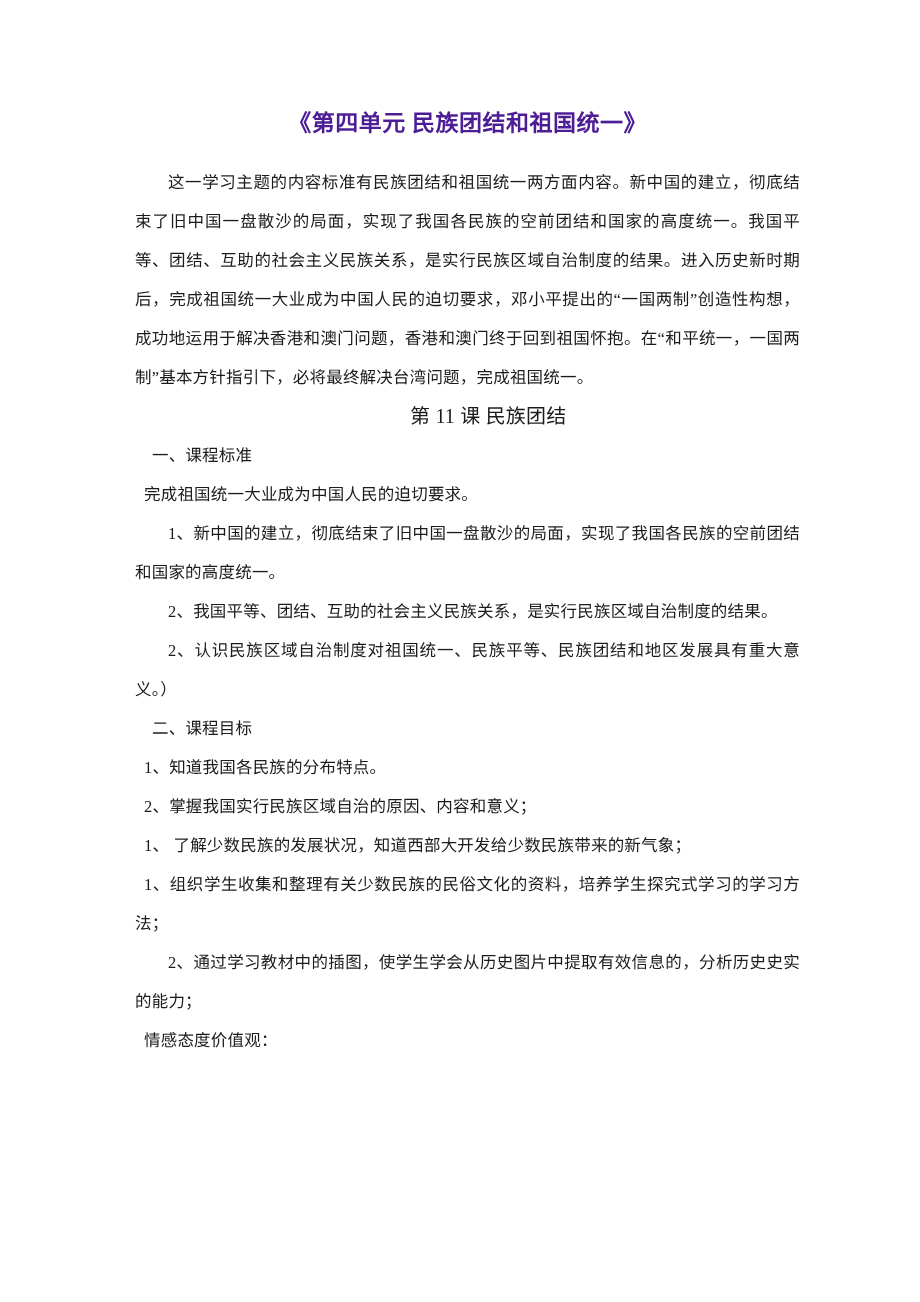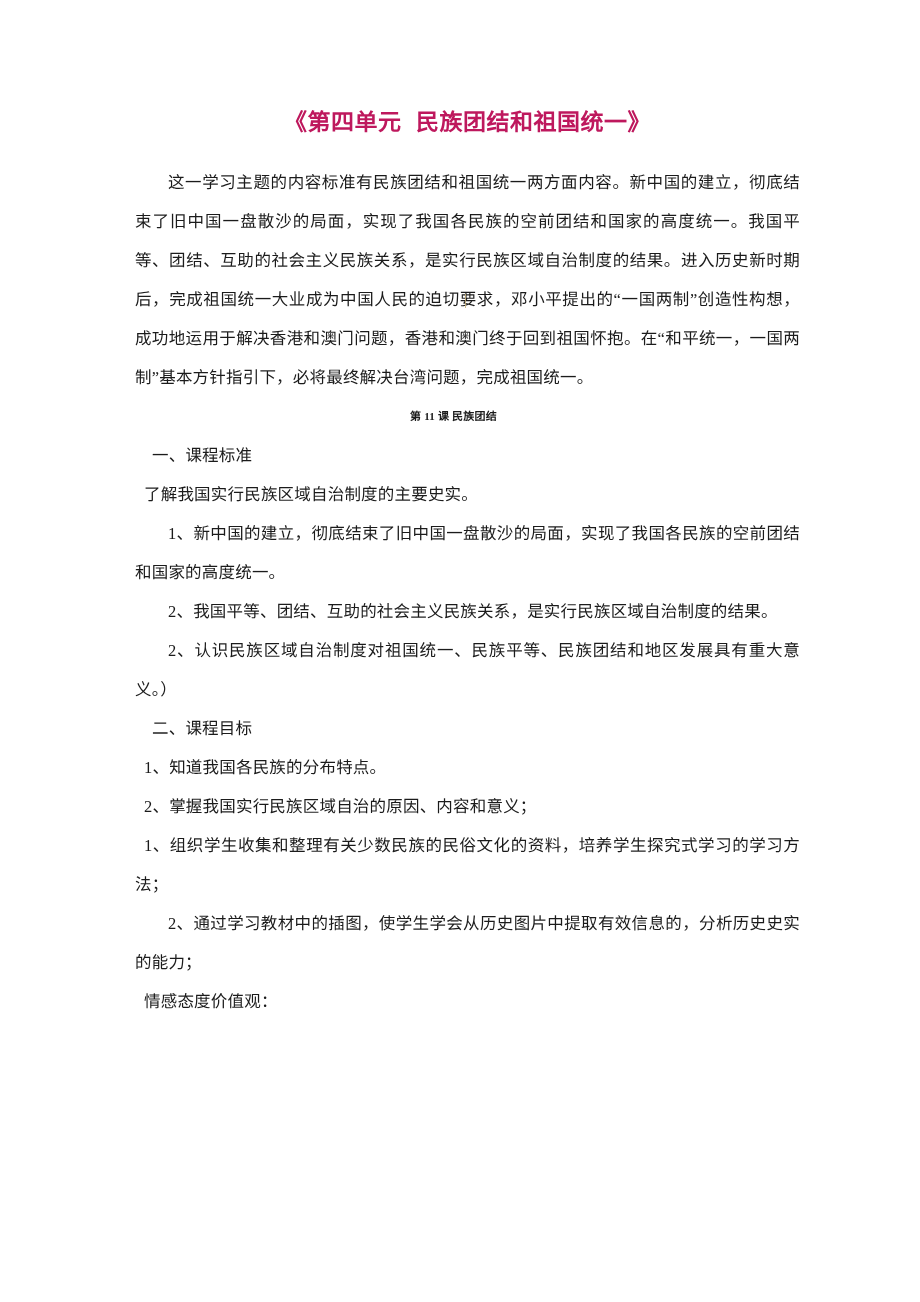--- a/index.html
+++ b/index.html
@@ -22,29 +22,28 @@
 
   .doc-body {
     position: absolute;
     left: 135px;
     top: 104px;
     width: 665px;
   }
 
   
   .doc-title {
-    color: #be185d;
+    color: #4c1d95;
     font-size: 23px;
     font-weight: bold;
     line-height: 40px;
     letter-spacing: 0.5px;
     text-align: center;
     margin: 0 0 19px 0;
     white-space: nowrap;
-    font-family: Liberation Mono, monospace;
   }
 
   
   .para {
     font-size: 16.5px;
     line-height: 39px;
     margin: 0;
     text-align: justify;
     text-justify: inter-ideograph;
     letter-spacing: 0.2px;
@@ -58,27 +57,26 @@
   .para.indent-1 {
     text-indent: 17px;   
   }
 
   .para.indent-half {
     text-indent: 9px;
   }
 
   
   .lesson-heading {
-    font-size: 11px;
+    font-size: 20px;
     line-height: 39px;
     margin: 0;
     text-indent: 275px;
     letter-spacing: 0.2px;
     white-space: nowrap;
-    font-weight: bold;
   }
 
   .caret {
     position: absolute;
     left: 465px;
     top: 294px;
     width: 1px;
     height: 14px;
     background: #c8b27a;
     opacity: 0.85;
@@ -92,35 +90,36 @@
   <div class="doc-body">
 
     <h1 class="doc-title">《第四单元  民族团结和祖国统一》</h1>
 
     <p class="para indent-2">这一学习主题的内容标准有民族团结和祖国统一两方面内容。新中国的建立，彻底结束了旧中国一盘散沙的局面，实现了我国各民族的空前团结和国家的高度统一。我国平等、团结、互助的社会主义民族关系，是实行民族区域自治制度的结果。进入历史新时期后，完成祖国统一大业成为中国人民的迫切要求，邓小平提出的“一国两制”创造性构想，成功地运用于解决香港和澳门问题，香港和澳门终于回到祖国怀抱。在“和平统一，一国两制”基本方针指引下，必将最终解决台湾问题，完成祖国统一。</p>
 
     <p class="lesson-heading">第 11 课  民族团结</p>
 
     <p class="para indent-1">一、课程标准</p>
 
-    <p class="para indent-half">了解我国实行民族区域自治制度的主要史实。</p>
+    <p class="para indent-half">完成祖国统一大业成为中国人民的迫切要求。</p>
 
     <p class="para indent-2">1、新中国的建立，彻底结束了旧中国一盘散沙的局面，实现了我国各民族的空前团结和国家的高度统一。</p>
 
     <p class="para indent-2">2、我国平等、团结、互助的社会主义民族关系，是实行民族区域自治制度的结果。</p>
 
     <p class="para indent-2">2、认识民族区域自治制度对祖国统一、民族平等、民族团结和地区发展具有重大意义。）</p>
 
     <p class="para indent-1">二、课程目标</p>
 
 
     <p class="para indent-half">1、知道我国各民族的分布特点。</p>
 
     <p class="para indent-half">2、掌握我国实行民族区域自治的原因、内容和意义；</p>
 
+    <p class="para indent-half">1、 了解少数民族的发展状况，知道西部大开发给少数民族带来的新气象；</p>
 
 
     <p class="para indent-half">1、组织学生收集和整理有关少数民族的民俗文化的资料，培养学生探究式学习的学习方法；</p>
 
     <p class="para indent-2">2、通过学习教材中的插图，使学生学会从历史图片中提取有效信息的，分析历史史实的能力；</p>
 
     <p class="para indent-half">情感态度价值观：</p>
 
 
   </div>

